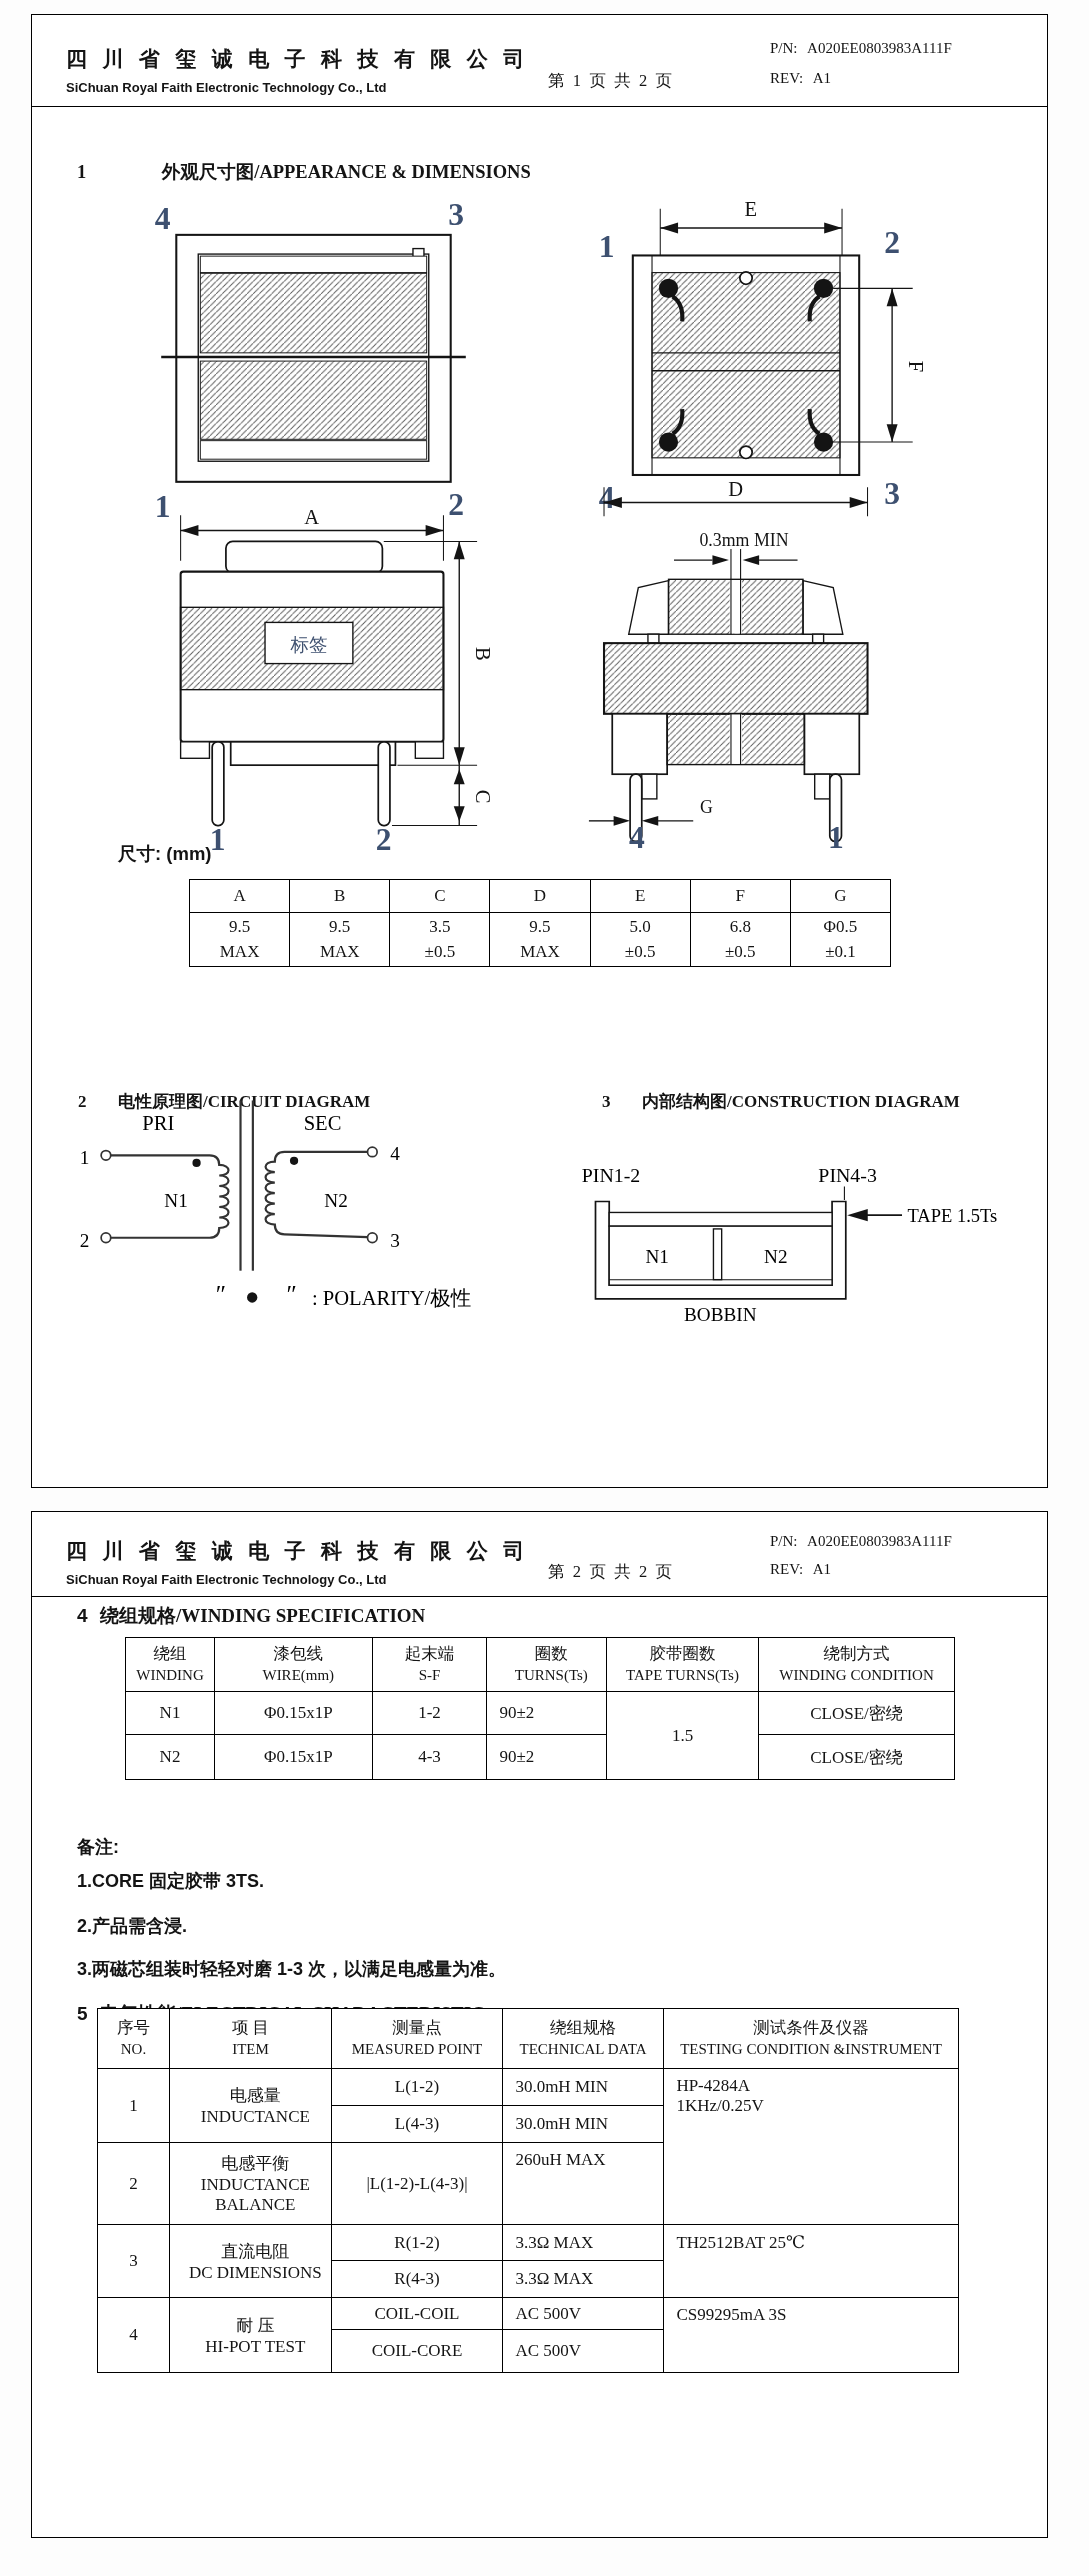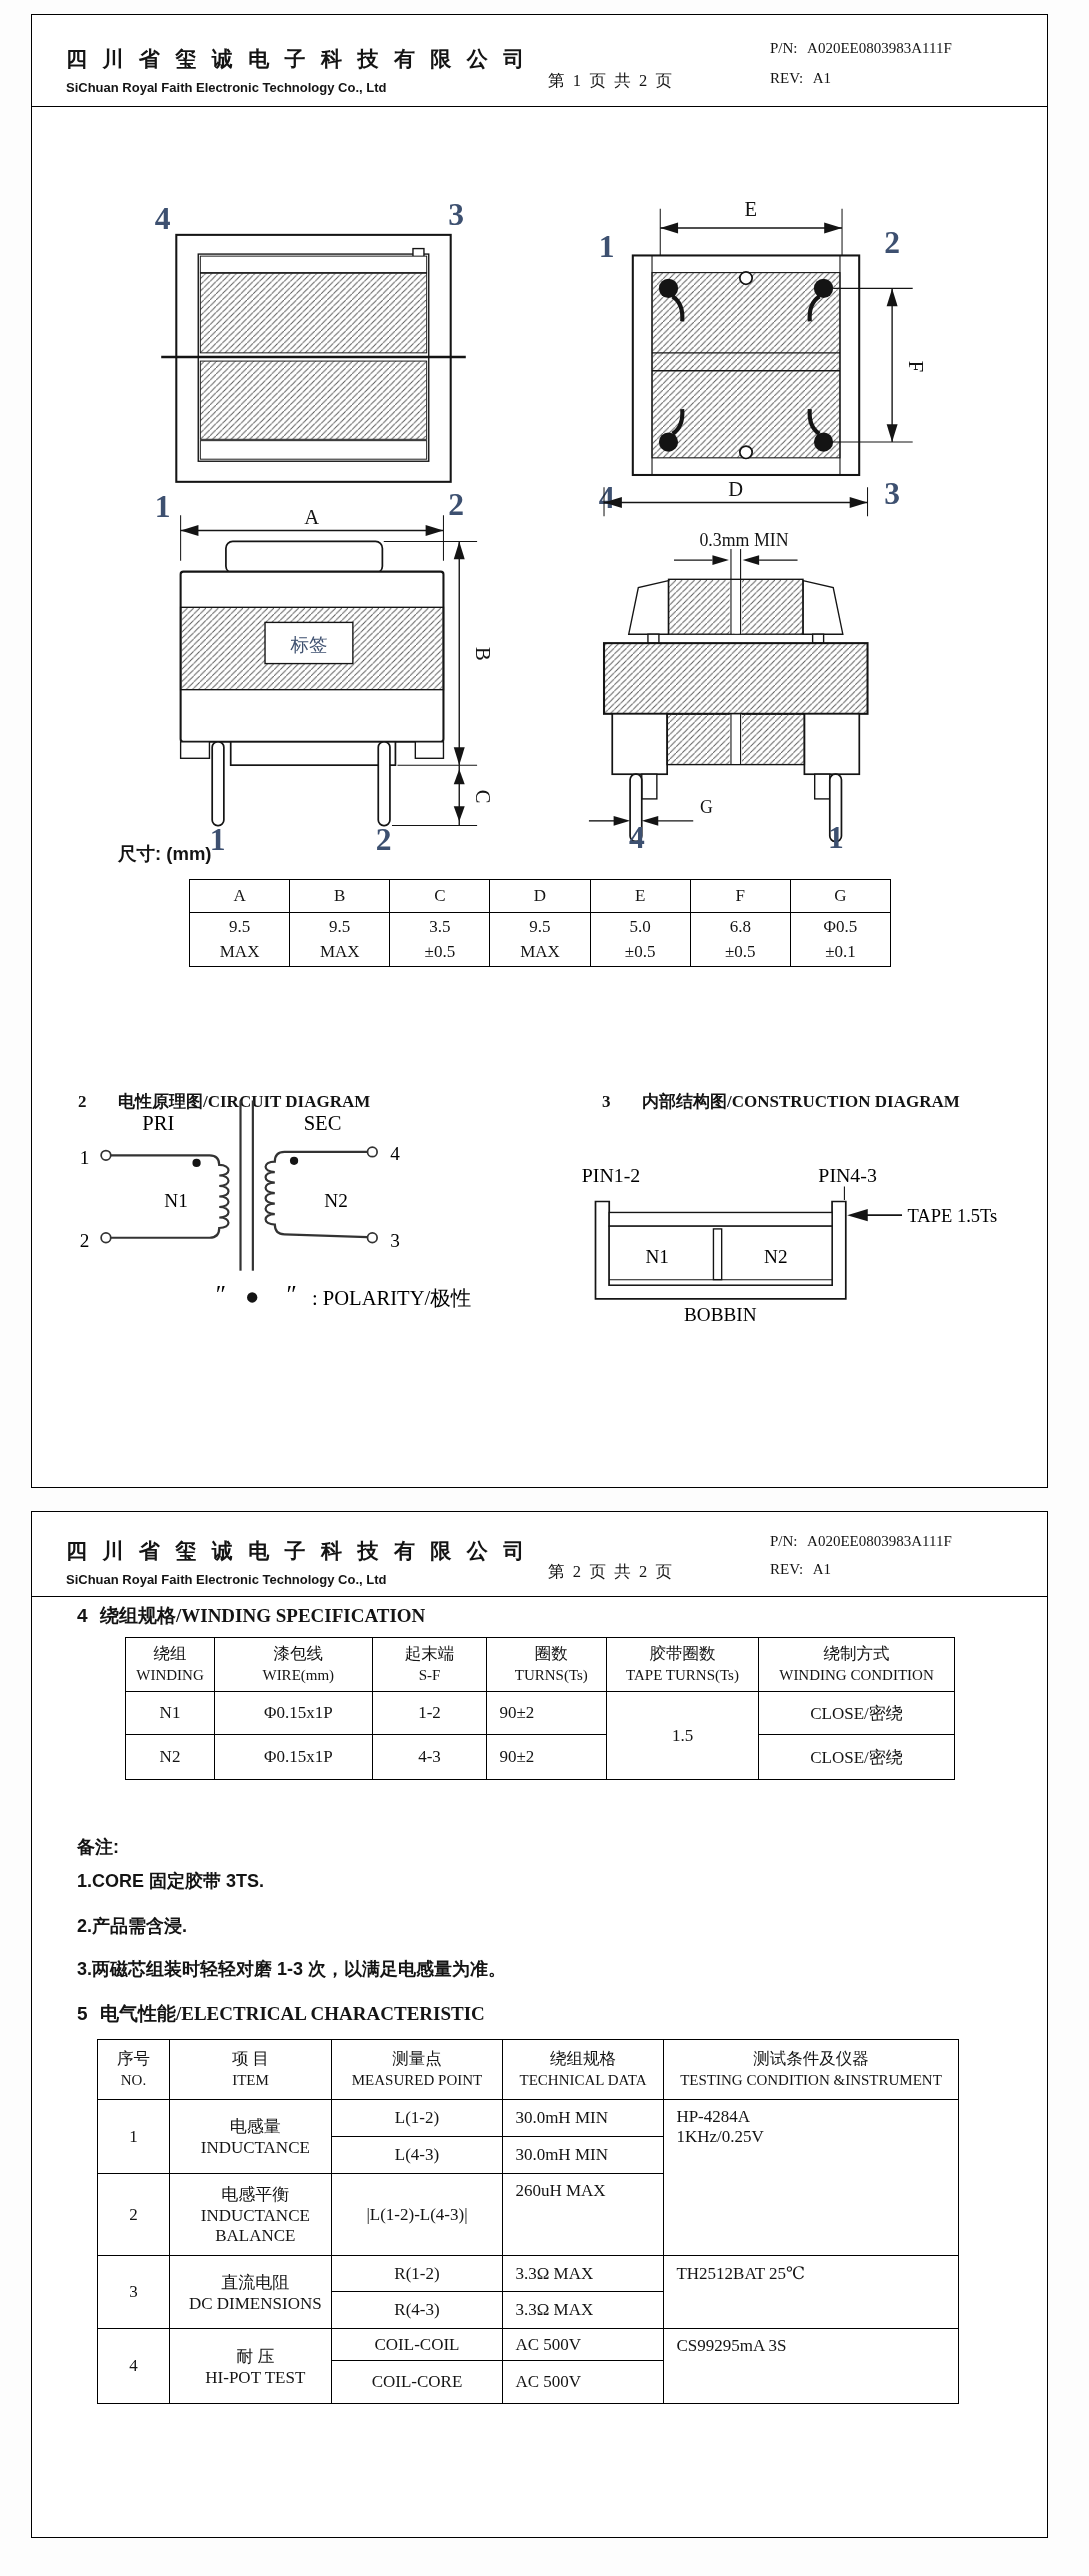--- a/index.html
+++ b/index.html
@@ -46,20 +46,25 @@
     <div class="abs co-en" style="left:34px;top:65px">SiChuan Royal Faith Electronic Technology Co., Ltd</div>
     <div class="abs pgind" style="left:516px;top:55px">第 1 页 共 2 页</div>
     <div class="abs pnline" style="left:738px;top:25px">
       <span>P/N:</span><span class="val">A020EE0803983A111F</span>
     </div>
     <div class="abs pnline" style="left:738px;top:55px">
       <span>REV:</span><span class="val">A1</span>
     </div>
   </div>
 
+  <div class="abs sec-line" style="left:45px;top:144px">
+    <span class="sec-num">1</span>
+    <span style="display:inline-block;width:70px"></span>
+    <span class="sec-cn">外观尺寸图</span><span class="sec-en">/APPEARANCE &amp; DIMENSIONS</span>
+  </div>
 
   <svg class="abs" style="left:110px;top:180px" width="343" height="326" viewBox="0 0 500 475">
     <defs>
       <pattern id="h1" patternUnits="userSpaceOnUse" width="9" height="9">
         <path d="M-2,11 L11,-2" stroke="#555" stroke-width="1.3"></path>
       </pattern>
     </defs>
     <g>
       <rect x="50" y="58" width="400" height="360" fill="#fff" stroke="#141414" stroke-width="3"></rect>
       <rect x="82" y="86" width="336" height="302" fill="#fff" stroke="#141414" stroke-width="2"></rect>
@@ -435,21 +440,21 @@
   <div class="abs notes" style="left:45px;top:357px">1.CORE 固定胶带 3TS.</div>
   <div class="abs notes" style="left:45px;top:402px">2.产品需含浸.</div>
   <div class="abs notes" style="left:45px;top:445px">3.两磁芯组装时轻轻对磨 1-3 次，以满足电感量为准。</div>
 
   <div class="abs sec-line" style="left:45px;top:489px">
     <span class="sec-cn" style="font-size:19px">5</span>
     <span style="display:inline-block;width:6.9px"></span>
     <span class="sec-cn" style="font-size:19px">电气性能</span><span class="sec-en" style="font-size:19px">/ELECTRICAL CHARACTERISTIC</span>
   </div>
 
-  <table class="abs" style="left:65px;top:527px;width:862px">
+  <table class="abs" style="left:65px;top:496px;width:862px">
     <colgroup>
         <col style="width:72px">
         <col style="width:162px">
         <col style="width:171px">
         <col style="width:161px">
         <col style="width:295px">
       </colgroup>
     <tbody>
         <tr style="height:60px">
       <th class="h2l">

